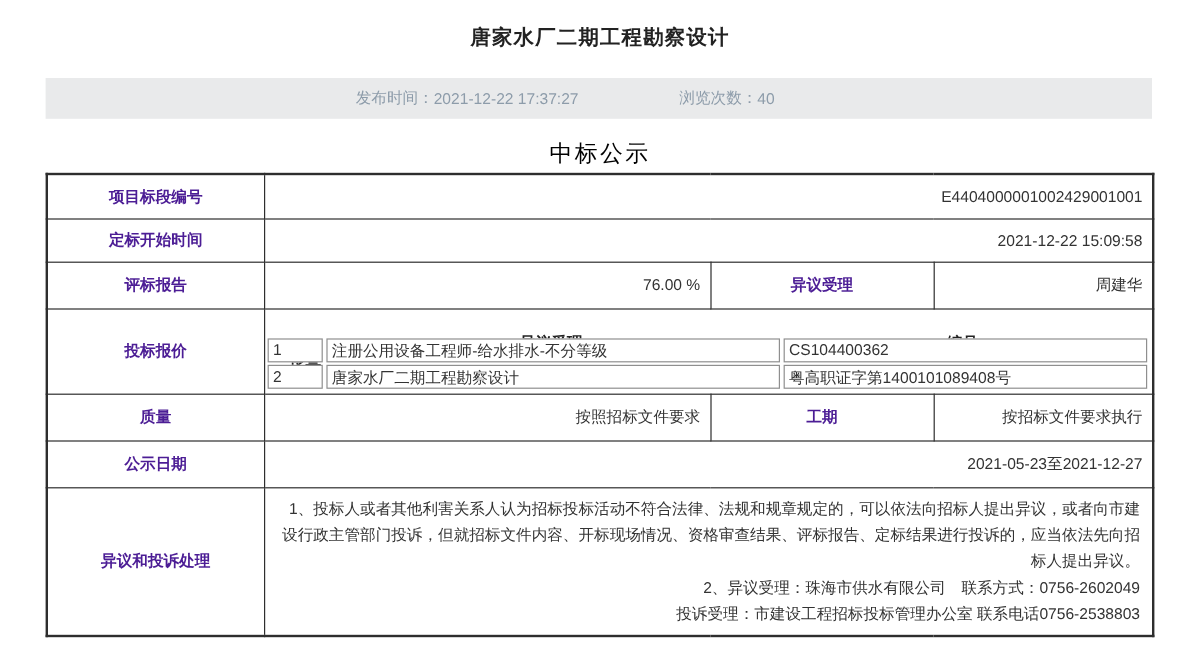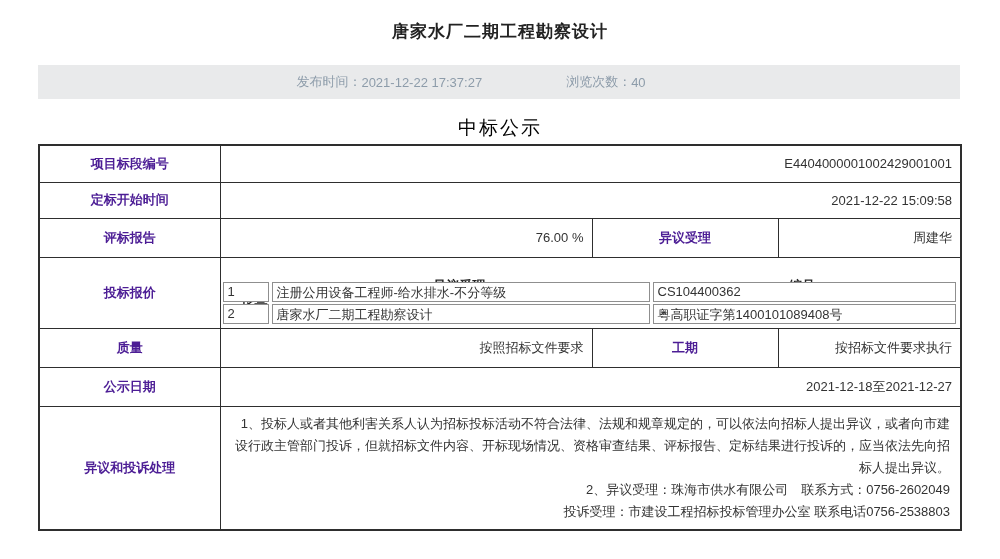--- a/index.html
+++ b/index.html
@@ -116,21 +116,21 @@
         </td>
       </tr>
       <tr style="height:35px">
         <td class="lbl">质量</td>
         <td class="val">按照招标文件要求</td>
         <td class="lbl">工期</td>
         <td class="val">按招标文件要求执行</td>
       </tr>
       <tr style="height:28px">
         <td class="lbl">公示日期</td>
-        <td class="val" colspan="3">2021-12-18至2021-12-27</td>
+        <td class="val" colspan="3">2021-05-23至2021-12-27</td>
       </tr>
       <tr style="height:97px">
         <td class="lbl">异议和投诉处理</td>
         <td colspan="3" class="obj-cell">
           <div class="obj-line">1、投标人或者其他利害关系人认为招标投标活动不符合法律、法规和规章规定的，可以依法向招标人提出异议，或者向市建设行政主管部门投诉，但就招标文件内容、开标现场情况、资格审查结果、评标报告、定标结果进行投诉的，应当依法先向招标人提出异议。</div>
           <div class="obj-line">2、异议受理：珠海市供水有限公司　联系方式：0756-2602049</div>
           <div class="obj-line">　　投诉受理：市建设工程招标投标管理办公室 联系电话0756-2538803</div>
         </td>
       </tr>
     </tbody>

